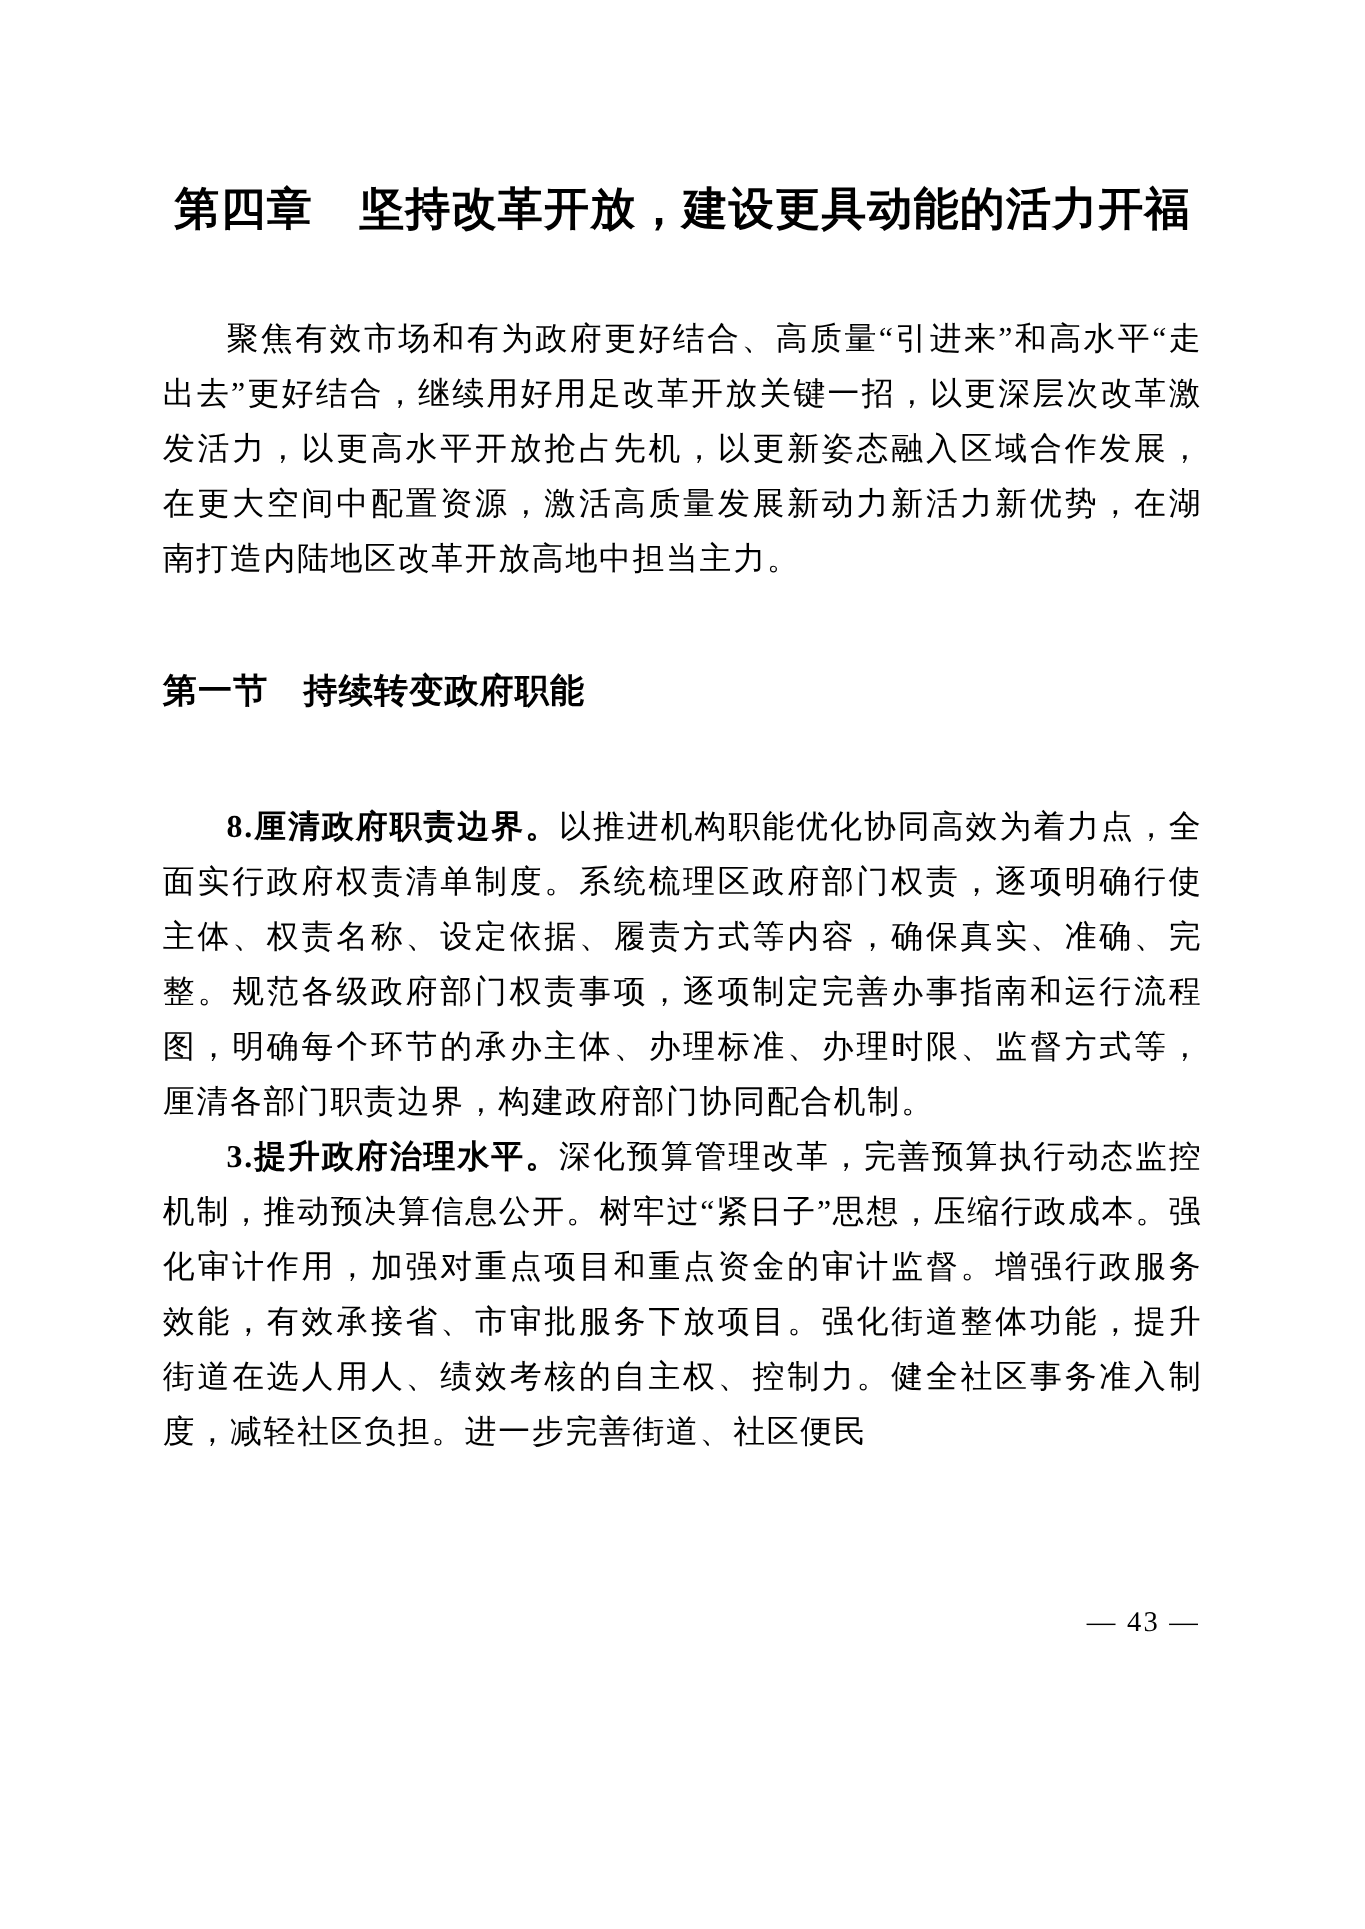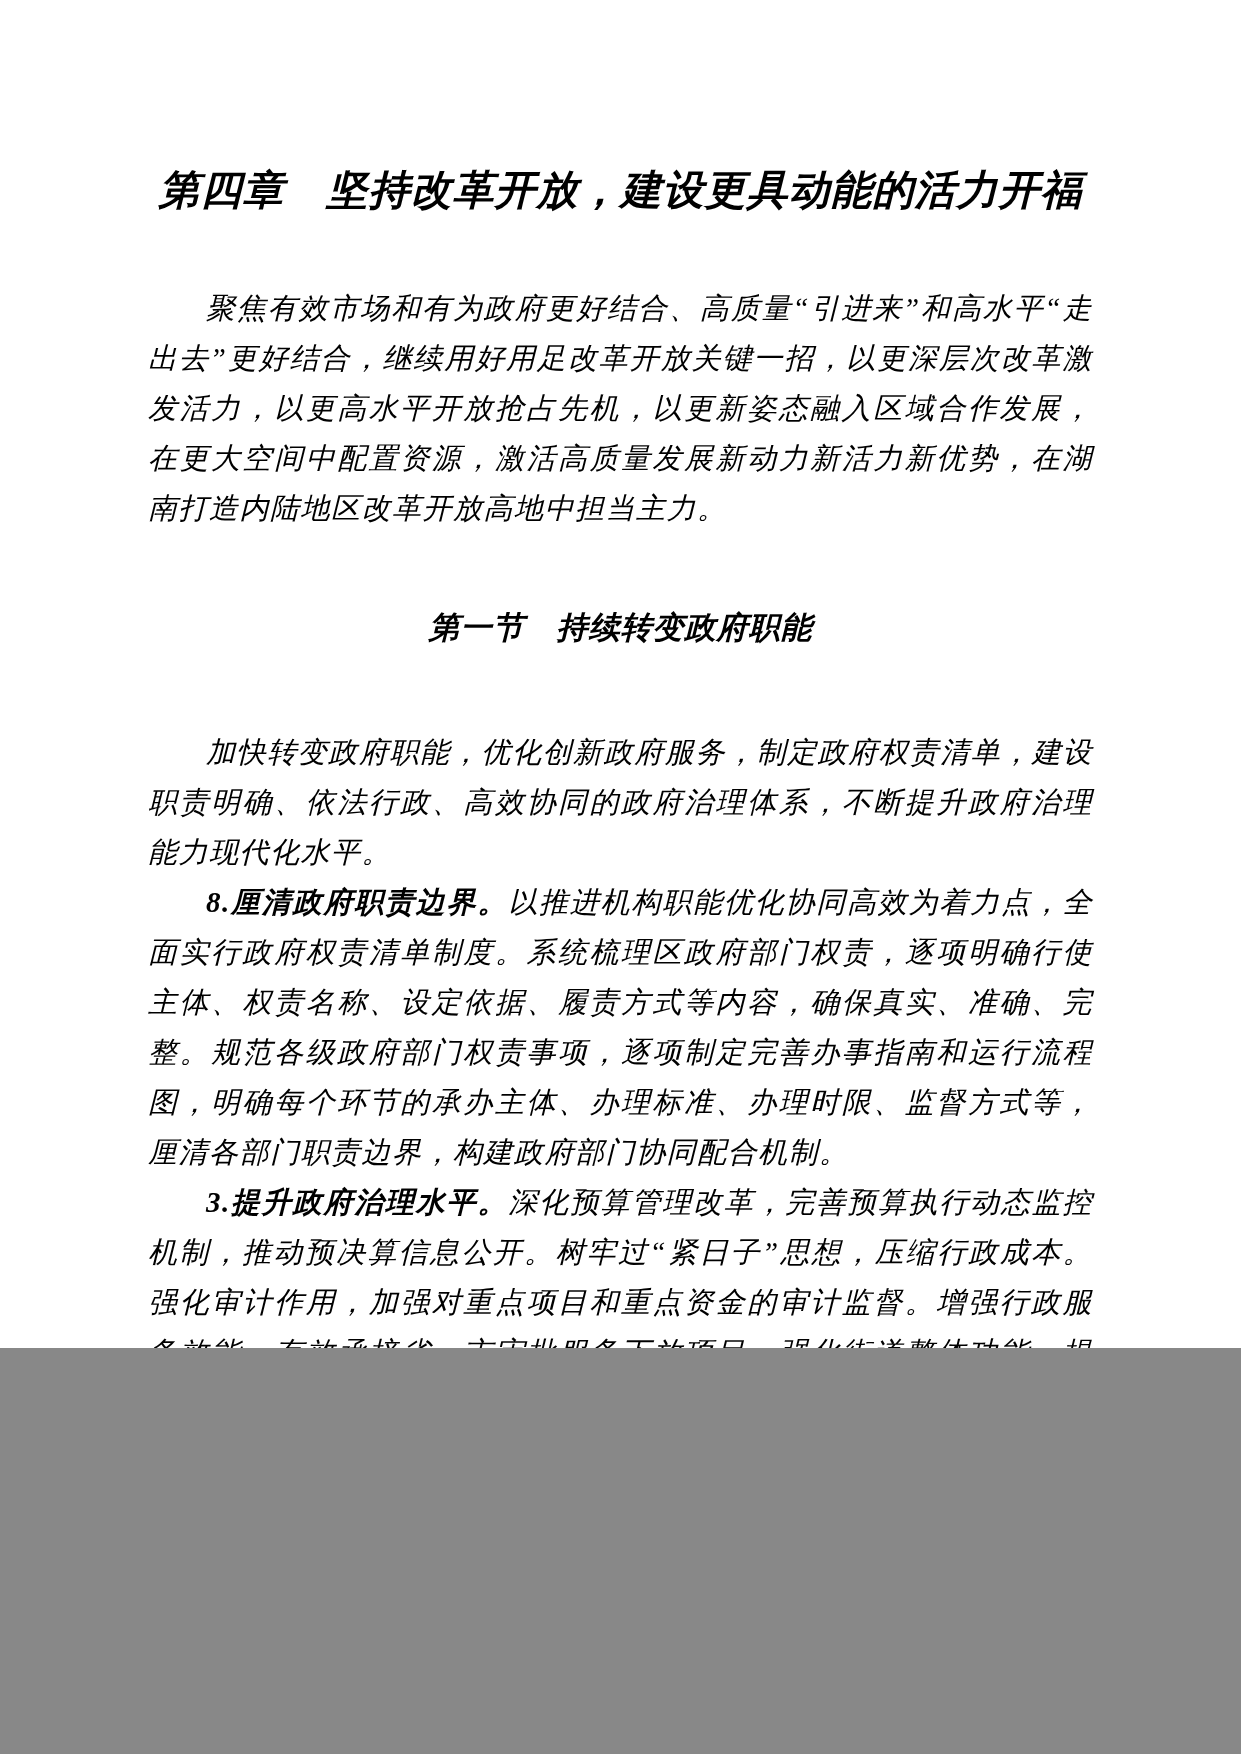--- a/index.html
+++ b/index.html
@@ -3,29 +3,28 @@
 <meta charset="utf-8">
 <style>
   html, body {
     margin: 0;
     padding: 0;
     background: #888;
   }
   .page {
     position: relative;
     width: 1241px;
-    height: 1348px;
+    height: 1754px;
     margin: 0 auto;
     background: #ffffff;
     overflow: hidden;
     box-sizing: border-box;
     padding: 150px 148px 0 148px;
     font-family: "Liberation Serif", "DejaVu Serif", serif;
     color: #000000;
-    font-style: italic;
   }
   .chapter-title {
     font-size: 41px;
     font-weight: bold;
     text-align: center;
     letter-spacing: 1px;
     line-height: 1.3;
     margin: 14px 0 0 0;
     font-family: "Liberation Serif", "DejaVu Serif", serif;
   }
@@ -40,21 +39,20 @@
     text-indent: 2em;
     margin: 0;
     letter-spacing: 1.5px;
   }
   p.body-para + p.body-para {
     margin-top: 0;
   }
   .section-heading {
     font-size: 31px;
     font-weight: bold;
-    text-align: center;
     margin: 74px 0 78px 0;
     font-family: "Liberation Sans", "DejaVu Sans", sans-serif;
     letter-spacing: 1px;
   }
   .lead-bold {
     font-weight: bold;
   }
   .page-number {
     position: absolute;
     top: 1460px;
@@ -70,21 +68,20 @@
 <div class="page">
 
   <h1 class="chapter-title">第四章　坚持改革开放，建设更具动能的活力开福</h1>
 
   <div class="body-block">
     <p class="body-para">聚焦有效市场和有为政府更好结合、高质量“引进来”和高水平“走出去”更好结合，继续用好用足改革开放关键一招，以更深层次改革激发活力，以更高水平开放抢占先机，以更新姿态融入区域合作发展，在更大空间中配置资源，激活高质量发展新动力新活力新优势，在湖南打造内陆地区改革开放高地中担当主力。</p>
   </div>
 
   <h2 class="section-heading">第一节　持续转变政府职能</h2>
 
-  <p class="body-para">加快转变政府职能，优化创新政府服务，制定政府权责清单，建设职责明确、依法行政、高效协同的政府治理体系，不断提升政府治理能力现代化水平。</p>
 
   <p class="body-para"><span class="lead-bold">8.厘清政府职责边界。</span><span>以推进机构职能优化协同高效为着力点，全面实行政府权责清单制度。系统梳理区政府部门权责，逐项明确行使主体、权责名称、设定依据、履责方式等内容，确保真实、准确、完整。规范各级政府部门权责事项，逐项制定完善办事指南和运行流程图，明确每个环节的承办主体、办理标准、办理时限、监督方式等，厘清各部门职责边界，构建政府部门协同配合机制。</span></p>
 
   <p class="body-para"><span class="lead-bold">3.提升政府治理水平。</span><span>深化预算管理改革，完善预算执行动态监控机制，推动预决算信息公开。树牢过“紧日子”思想，压缩行政成本。强化审计作用，加强对重点项目和重点资金的审计监督。增强行政服务效能，有效承接省、市审批服务下放项目。强化街道整体功能，提升街道在选人用人、绩效考核的自主权、控制力。健全社区事务准入制度，减轻社区负担。进一步完善街道、社区便民</span></p>
 
   <div class="page-number">— 43 —</div>
 
 </div>
 
 </body></html>

